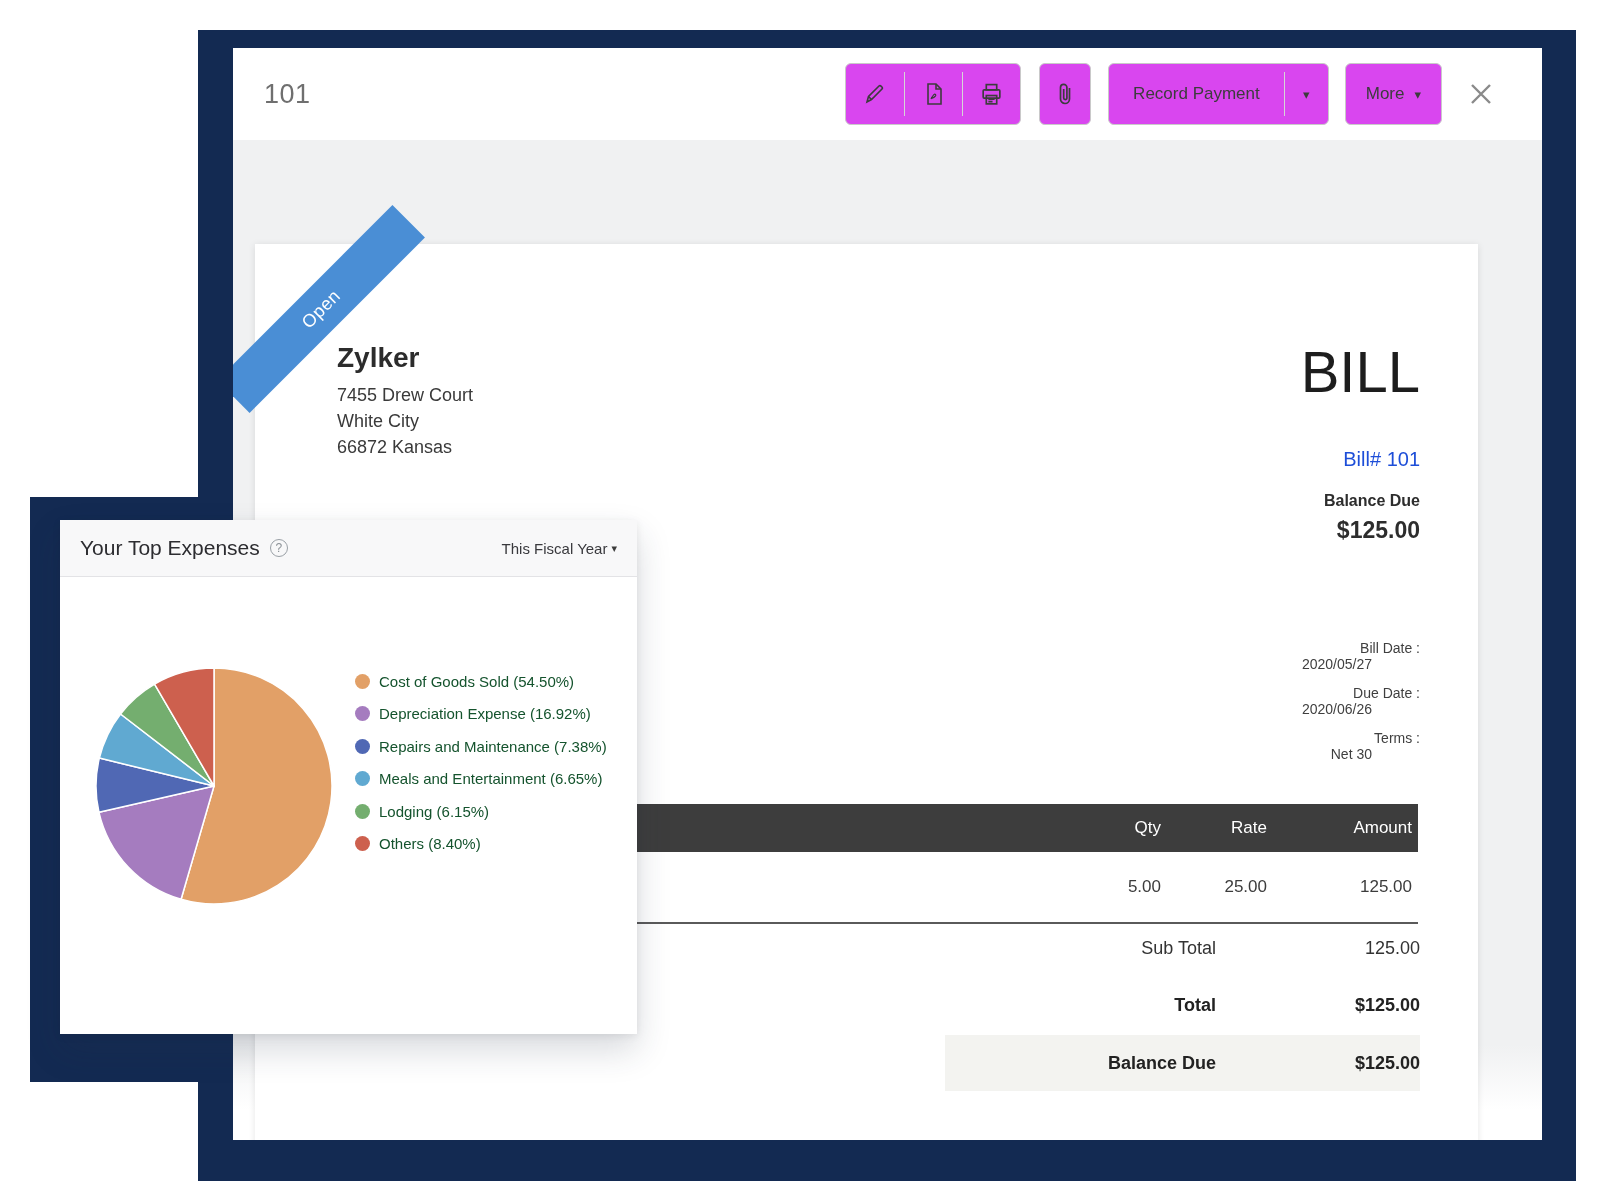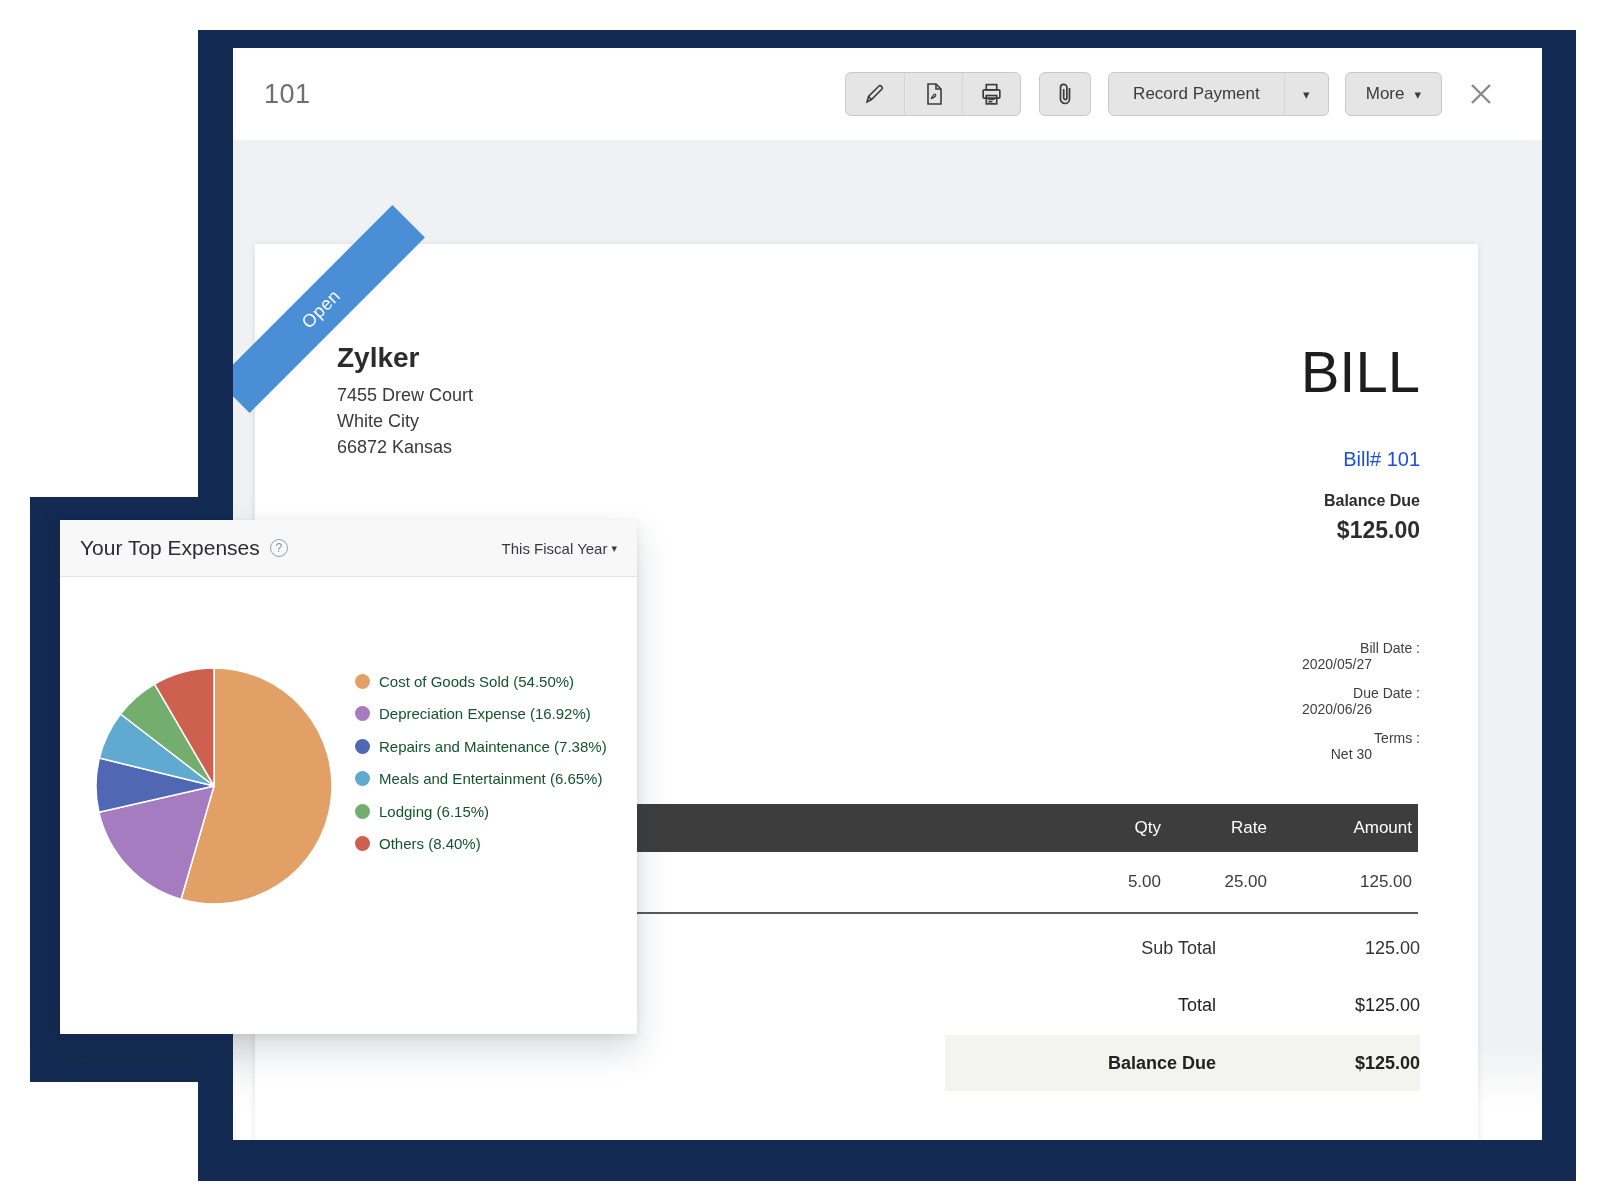--- a/index.html
+++ b/index.html
@@ -12,21 +12,21 @@
 
   
   .bracket-left   { position:absolute; left:30px; top:497px; width:30px;  height:585px; background:#132a52; z-index:6; }
   .bracket-top    { position:absolute; left:30px; top:497px; width:203px; height:25px;  background:#132a52; z-index:6; }
   .bracket-bottom { position:absolute; left:30px; top:1033px; width:203px; height:49px; background:#132a52; z-index:6; }
 
   
   .toolbar { position:absolute; left:0; top:0; right:0; height:92px; background:#fff; display:flex; align-items:center; z-index:2;margin-left:9px; }
   .bill-number { margin-left:22px; font-size:27px; color:#6f6f6f; letter-spacing:0.5px; }
   .toolbar-actions { margin-left:auto; margin-right:44px; display:flex; align-items:center; }
-  .btn { background:#e5e5e5; border:1px solid #c9c9c9; border-radius:6px; height:44px; display:flex; align-items:center; color:#3c3c3c; font-size:17px; cursor:pointer; }
+  .btn { background:#d946ef; border:1px solid #c9c9c9; border-radius:6px; height:62px; display:flex; align-items:center; color:#3c3c3c; font-size:17px; cursor:pointer; }
   .icon-group { display:flex; padding:0; overflow:hidden; }
   .icon-group .seg { width:58px; height:44px; display:flex; align-items:center; justify-content:center; }
   .icon-group .seg + .seg { border-left:1px solid #d6d6d6; }
   .single-icon-btn { width:52px; justify-content:center; margin-left:18px; }
   .split-btn { margin-left:17px; padding:0; overflow:hidden; }
   .split-main { padding:0 24px; height:44px; display:flex; align-items:center; }
   .split-caret { width:44px; height:44px; display:flex; align-items:center; justify-content:center; border-left:1px solid #d6d6d6; }
   .more-btn { margin-left:16px; padding:0 20px; gap:10px; }
   .caret { font-size:13px; color:#3c3c3c; line-height:1; }
   .close-btn { margin-left:22px; width:34px; height:34px; display:flex; align-items:center; justify-content:center; cursor:pointer; background:none; border:none; }
@@ -57,31 +57,31 @@
   .balance-label { font-size:16px; font-weight:bold; }
   .balance-amount { font-size:23px; font-weight:bold; margin-top:7px; }
 
   .details { position:absolute; right:58px; top:396px; }
   .detail-row { display:flex; height:45px; align-items:center; font-size:14px; color:#3f3f3f;flex-direction:column; }
   .d-label { width:300px; text-align:right; }
   .d-value { width:204px; text-align:right; }
 
   .items-header { position:absolute; left:27px; right:60px; top:560px; height:48px; background:#3d3d3d;
     display:flex; align-items:center; justify-content:flex-end; color:#fff; font-size:17px; }
-  .item-row { position:absolute; left:27px; right:60px; top:608px; height:62px; display:flex; align-items:center;
+  .item-row { position:absolute; left:27px; right:60px; top:608px; height:72px; display:flex; align-items:center;
     justify-content:flex-end; font-size:17px; color:#3c3c3c; border-bottom:2px solid #5a5a5a; }
   .col-qty { width:106px; text-align:right; }
   .col-rate { width:106px; text-align:right; }
   .col-amount { width:151px; text-align:right; padding-right:6px; }
 
   .summary { position:absolute; right:58px; top:676px; width:520px; }
   .summary-row { display:flex; height:57px; align-items:center; justify-content:flex-end; font-size:18px; color:#333; }
   .s-label { width:316px; text-align:right; }
   .s-value { width:204px; text-align:right; }
-  .summary-row.total .s-label, .summary-row.total .s-value { font-weight:normal; color:#222; }
+  .summary-row.total .s-label, .summary-row.total .s-value { font-weight:bold; color:#222; }
   .summary-row.balance { background:#f3f3f0; margin-left:45px; width:475px; height:56px; margin-top:1px; }
   .summary-row.balance .s-label { width:271px; font-weight:bold; color:#222; }
   .summary-row.balance .s-value { font-weight:bold; color:#222; }
 
   
   .expenses-card { position:absolute; left:60px; top:520px; width:577px; height:514px; background:#fff; z-index:30;
     box-shadow:0 16px 32px rgba(40,50,70,0.18), 0 2px 8px rgba(0,0,0,0.08); }
   .card-header { height:57px; background:#f8f8f9; border-bottom:1px solid #e3e3e6; display:flex; align-items:center; padding:0 20px; }
   .card-title { font-size:21px; color:#2c2c30; }
   .help-icon { width:18px; height:18px; border:1px solid #9aa0a6; border-radius:50%; color:#8a9096; font-size:12px;

